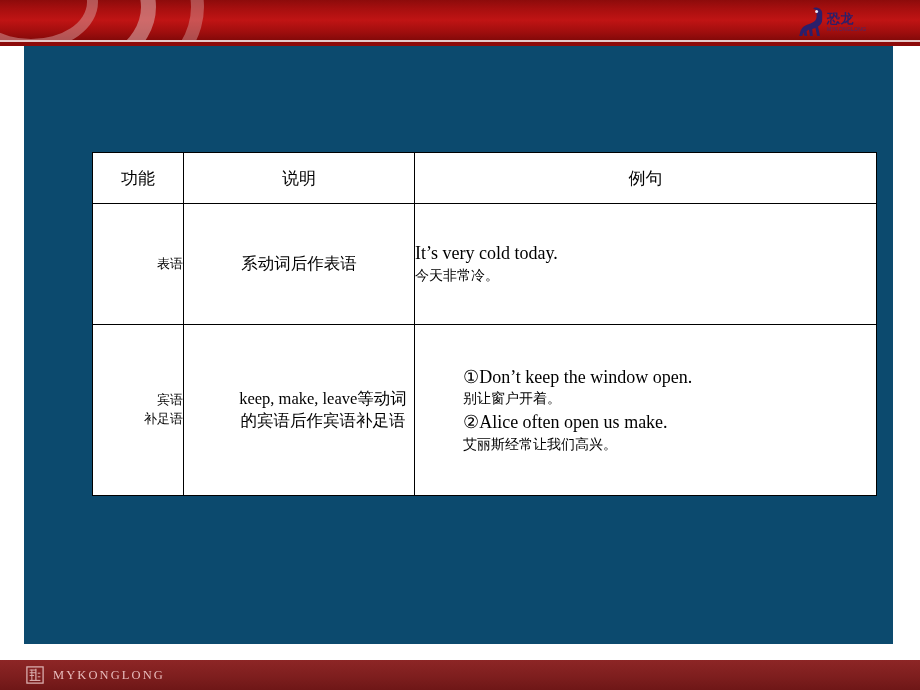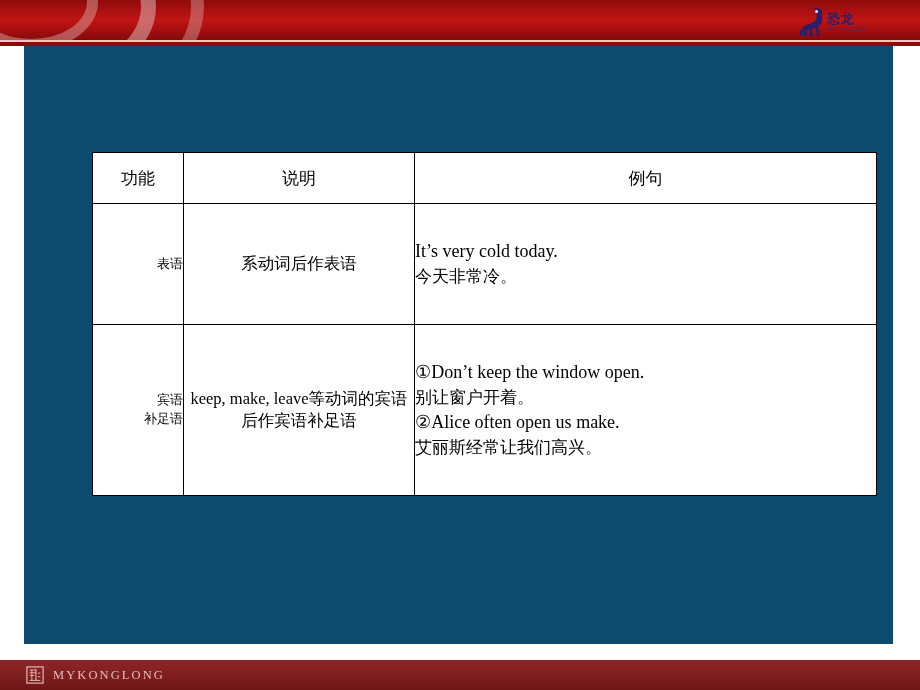--- a/index.html
+++ b/index.html
@@ -168,28 +168,28 @@
     padding: 7px 6px 7px 12px;
     line-height: 1.42;
   }
   .eg-en {
     font-family: "Liberation Serif", "DejaVu Serif", serif;
     font-size: 18px;
     color: #000;
     white-space: nowrap;
   }
   .eg-cn {
-    font-family: Liberation Sans, sans-serif;
-    font-size: 17px;
+    font-family: Liberation Mono, monospace;
+    font-size: 14px;
     color: #000;
     white-space: nowrap;
   }
   .u { }
   .row1 td { height: 120px; }
-  .row2 td { height: 170px; }
+  .row2 td { height: 170px; padding-left: 48px; }
 
   
   .footer {
     position: absolute;
     left: 0; top: 660px;
     width: 920px;
     height: 30px;
     background: linear-gradient(180deg, #8d2626 0%, #7e1e1e 55%, #6e1717 100%);
     display: flex;
     align-items: center;

